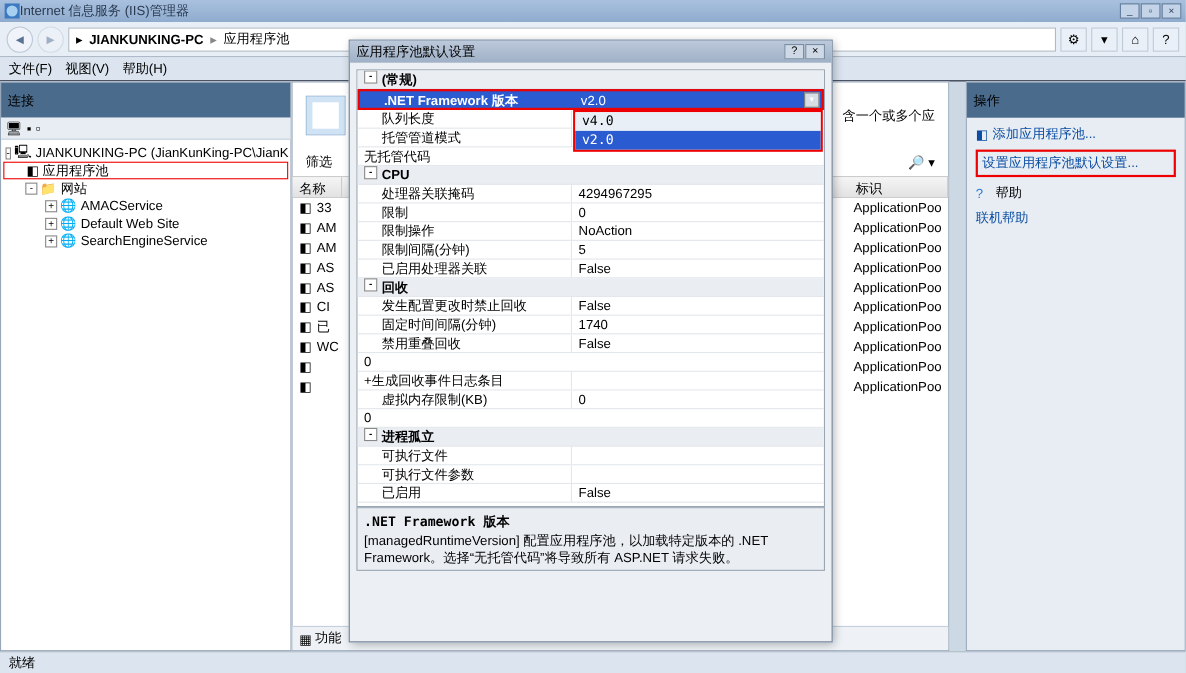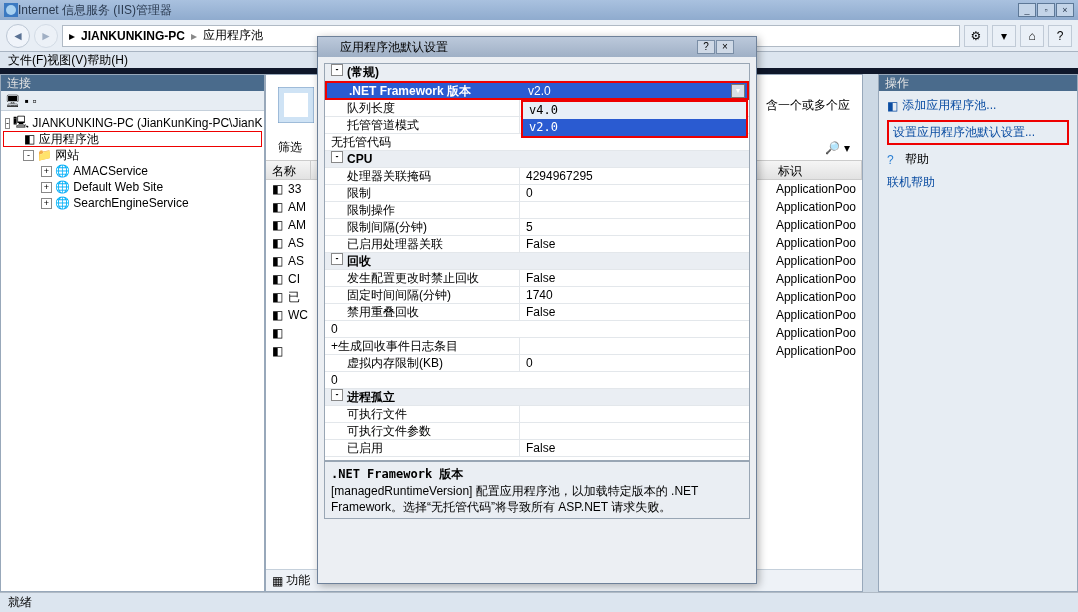--- a/index.html
+++ b/index.html
@@ -9,26 +9,26 @@
 .titlebar { height: 20px; background: linear-gradient(#a9c1df,#8fabce); display: flex; align-items: center; padding: 0 4px; color: #2a3a50; font-size: 12px; }
 .titlebar .spacer { flex: 1; }
 .titlebar .winbtn { width: 18px; height: 14px; border: 1px solid #5d7897; background: #c3d4e8; margin-left: 1px; text-align: center; line-height: 12px; font-size: 9px; cursor: pointer; }
 
 .toolbar { height: 32px; background: #e8eef5; border-bottom: 1px solid #a8b4c2; display: flex; align-items: center; padding: 0 6px; gap: 4px; }
 .navbtn { width: 24px; height: 24px; border: 1px solid #bcc7d4; border-radius: 12px; background: #f0f4fa; display: flex; align-items: center; justify-content: center; color: #5a7294; cursor: pointer; }
 .breadcrumb { flex: 1; height: 22px; background: #fff; border: 1px solid #b0bac5; display: flex; align-items: center; padding: 0 6px; gap: 6px; font-family: "SimSun", monospace; }
 .breadcrumb .sep { color: #888; }
 .tbicon { width: 24px; height: 22px; border: 1px solid #c0cad6; background: #eaf0f7; display: flex; align-items: center; justify-content: center; cursor: pointer; }
 
-.menubar { height: 22px; background: #dce5ef; border-bottom: 6px solid #0f172a; display: flex; align-items: center; padding: 0 8px; font-family: "SimSun"; text-align: center; }
+.menubar { height: 22px; background: #dce5ef; border-bottom: 1px solid #0f172a; display: flex; align-items: center; padding: 0 8px; gap: 12px; font-family: "SimSun"; text-align: center; }
 .menubar span { cursor: pointer; }
 
 
 .workspace { position: absolute; top: 74px; left: 0; right: 0; bottom: 20px; display: flex; }
-.pane-head { height: 16px; background: #4a6b8c; color: #e5e5e5; padding: 0 6px; display: flex; align-items: center; font-size: 12px; }
+.pane-head { height: 32px; background: #4a6b8c; color: #000000; padding: 0 6px; display: flex; align-items: center; font-size: 12px; }
 .left-pane { width: 265px; border: 1px solid #98a8ba; background: #fff; display: flex; flex-direction: column; }
 .left-toolbar { height: 20px; background: #e7edf3; border-bottom: 1px solid #c5d0db; display: flex; align-items: center; padding: 0 4px; gap: 4px; }
 .tree { flex: 1; overflow: auto; padding: 4px 2px; font-family: "SimSun"; font-size: 12px; }
 .tree-node { display: flex; align-items: center; height: 16px; white-space: nowrap; }
 .tree-node.l0 { padding-left: 2px; }
 .tree-node.l1 { padding-left: 20px; }
 .tree-node.l2 { padding-left: 38px; }
 .tree-hit { width: 11px; height: 11px; border: 1px solid #888; text-align: center; line-height: 8px; font-size: 9px; margin-right: 3px; background: #fff; cursor: pointer; }
 .hl-red { border: 1px solid #e00; }
 
@@ -41,21 +41,21 @@
 .gridrow .rowicon { width: 16px; }
 .mid-bottom { height: 22px; border-top: 1px solid #c5d0db; background: #eef2f7; display: flex; align-items: center; padding: 0 6px; font-family: "SimSun"; }
 
 .right-pane { width: 200px; border: 1px solid #98a8ba; background: #e7edf3; display: flex; flex-direction: column; margin-left: 15px; }
 .right-list { padding: 6px 8px; display: flex; flex-direction: column; gap: 6px; font-family: "SimSun"; }
 .right-list a { color: #0b4da2; text-decoration: none; cursor: pointer; display: flex; align-items: center; gap: 4px; }
 .action-hl { border: 2px solid #e00; padding: 2px 4px; }
 
 
 .modal { position: absolute; left: 317px; top: 36px; width: 440px; height: 548px; background: #eceff3; border: 1px solid #6e8199; box-shadow: 2px 2px 8px rgba(0,0,0,0.3); display: flex; flex-direction: column; }
-.modal-title { height: 20px; background: linear-gradient(#bcc9db,#9fb0c6); display: flex; align-items: center; padding: 0 22px; font-family: "SimSun"; }
+.modal-title { height: 20px; background: linear-gradient(#bcc9db,#9fb0c6); display: flex; align-items: center; padding: 0 6px; font-family: "SimSun"; }
 .modal-title .spacer { flex: 1; }
 .modal-title .mbtn { width: 18px; height: 14px; border: 1px solid #7a8ea6; background: #cfd9e6; margin-left: 1px; text-align: center; line-height: 11px; font-size: 10px; cursor: pointer; }
 .modal-body { flex: 1; display: flex; flex-direction: column; padding: 6px; gap: 0; }
 .propgrid { border: 1px solid #99a6b4; background: #fff; height: 398px; overflow: auto; font-family: "SimSun", monospace; font-size: 12px; position: relative; }
 .pg-row { display: flex; height: 17px; line-height: 17px; border-bottom: 1px solid #e3e7eb; }
 .pg-cat { font-weight: bold; background: #eaeef3; padding-left: 6px; }
 .pg-cat .toggle { width: 12px; height: 12px; border: 1px solid #888; display: inline-block; text-align: center; line-height: 9px; margin-right: 4px; background: #fff; font-size: 9px; }
 .pg-label { width: 195px; padding-left: 22px; border-right: 1px solid #e3e7eb; overflow: hidden; }
 .pg-value { flex: 1; padding-left: 6px; }
 .pg-row.sel { background: #2a5bd1; color: #fff; border: 2px solid #e00; height: 19px; }
@@ -272,20 +272,21 @@
         <div class="pg-row">
           <div class="pg-label">处理器关联掩码</div>
           <div class="pg-value" style="position:relative">4294967295</div>
         </div>
         <div class="pg-row">
           <div class="pg-label">限制</div>
           <div class="pg-value" style="position:relative">0</div>
         </div>
         <div class="pg-row">
           <div class="pg-label">限制操作</div>
+          <div class="pg-value" style="position:relative">NoAction</div>
         </div>
         <div class="pg-row">
           <div class="pg-label">限制间隔(分钟)</div>
           <div class="pg-value" style="position:relative">5</div>
         </div>
         <div class="pg-row">
           <div class="pg-label">已启用处理器关联</div>
           <div class="pg-value" style="position:relative">False</div>
         </div>
         <div class="pg-row pg-cat"><span class="toggle">-</span>回收</div>

